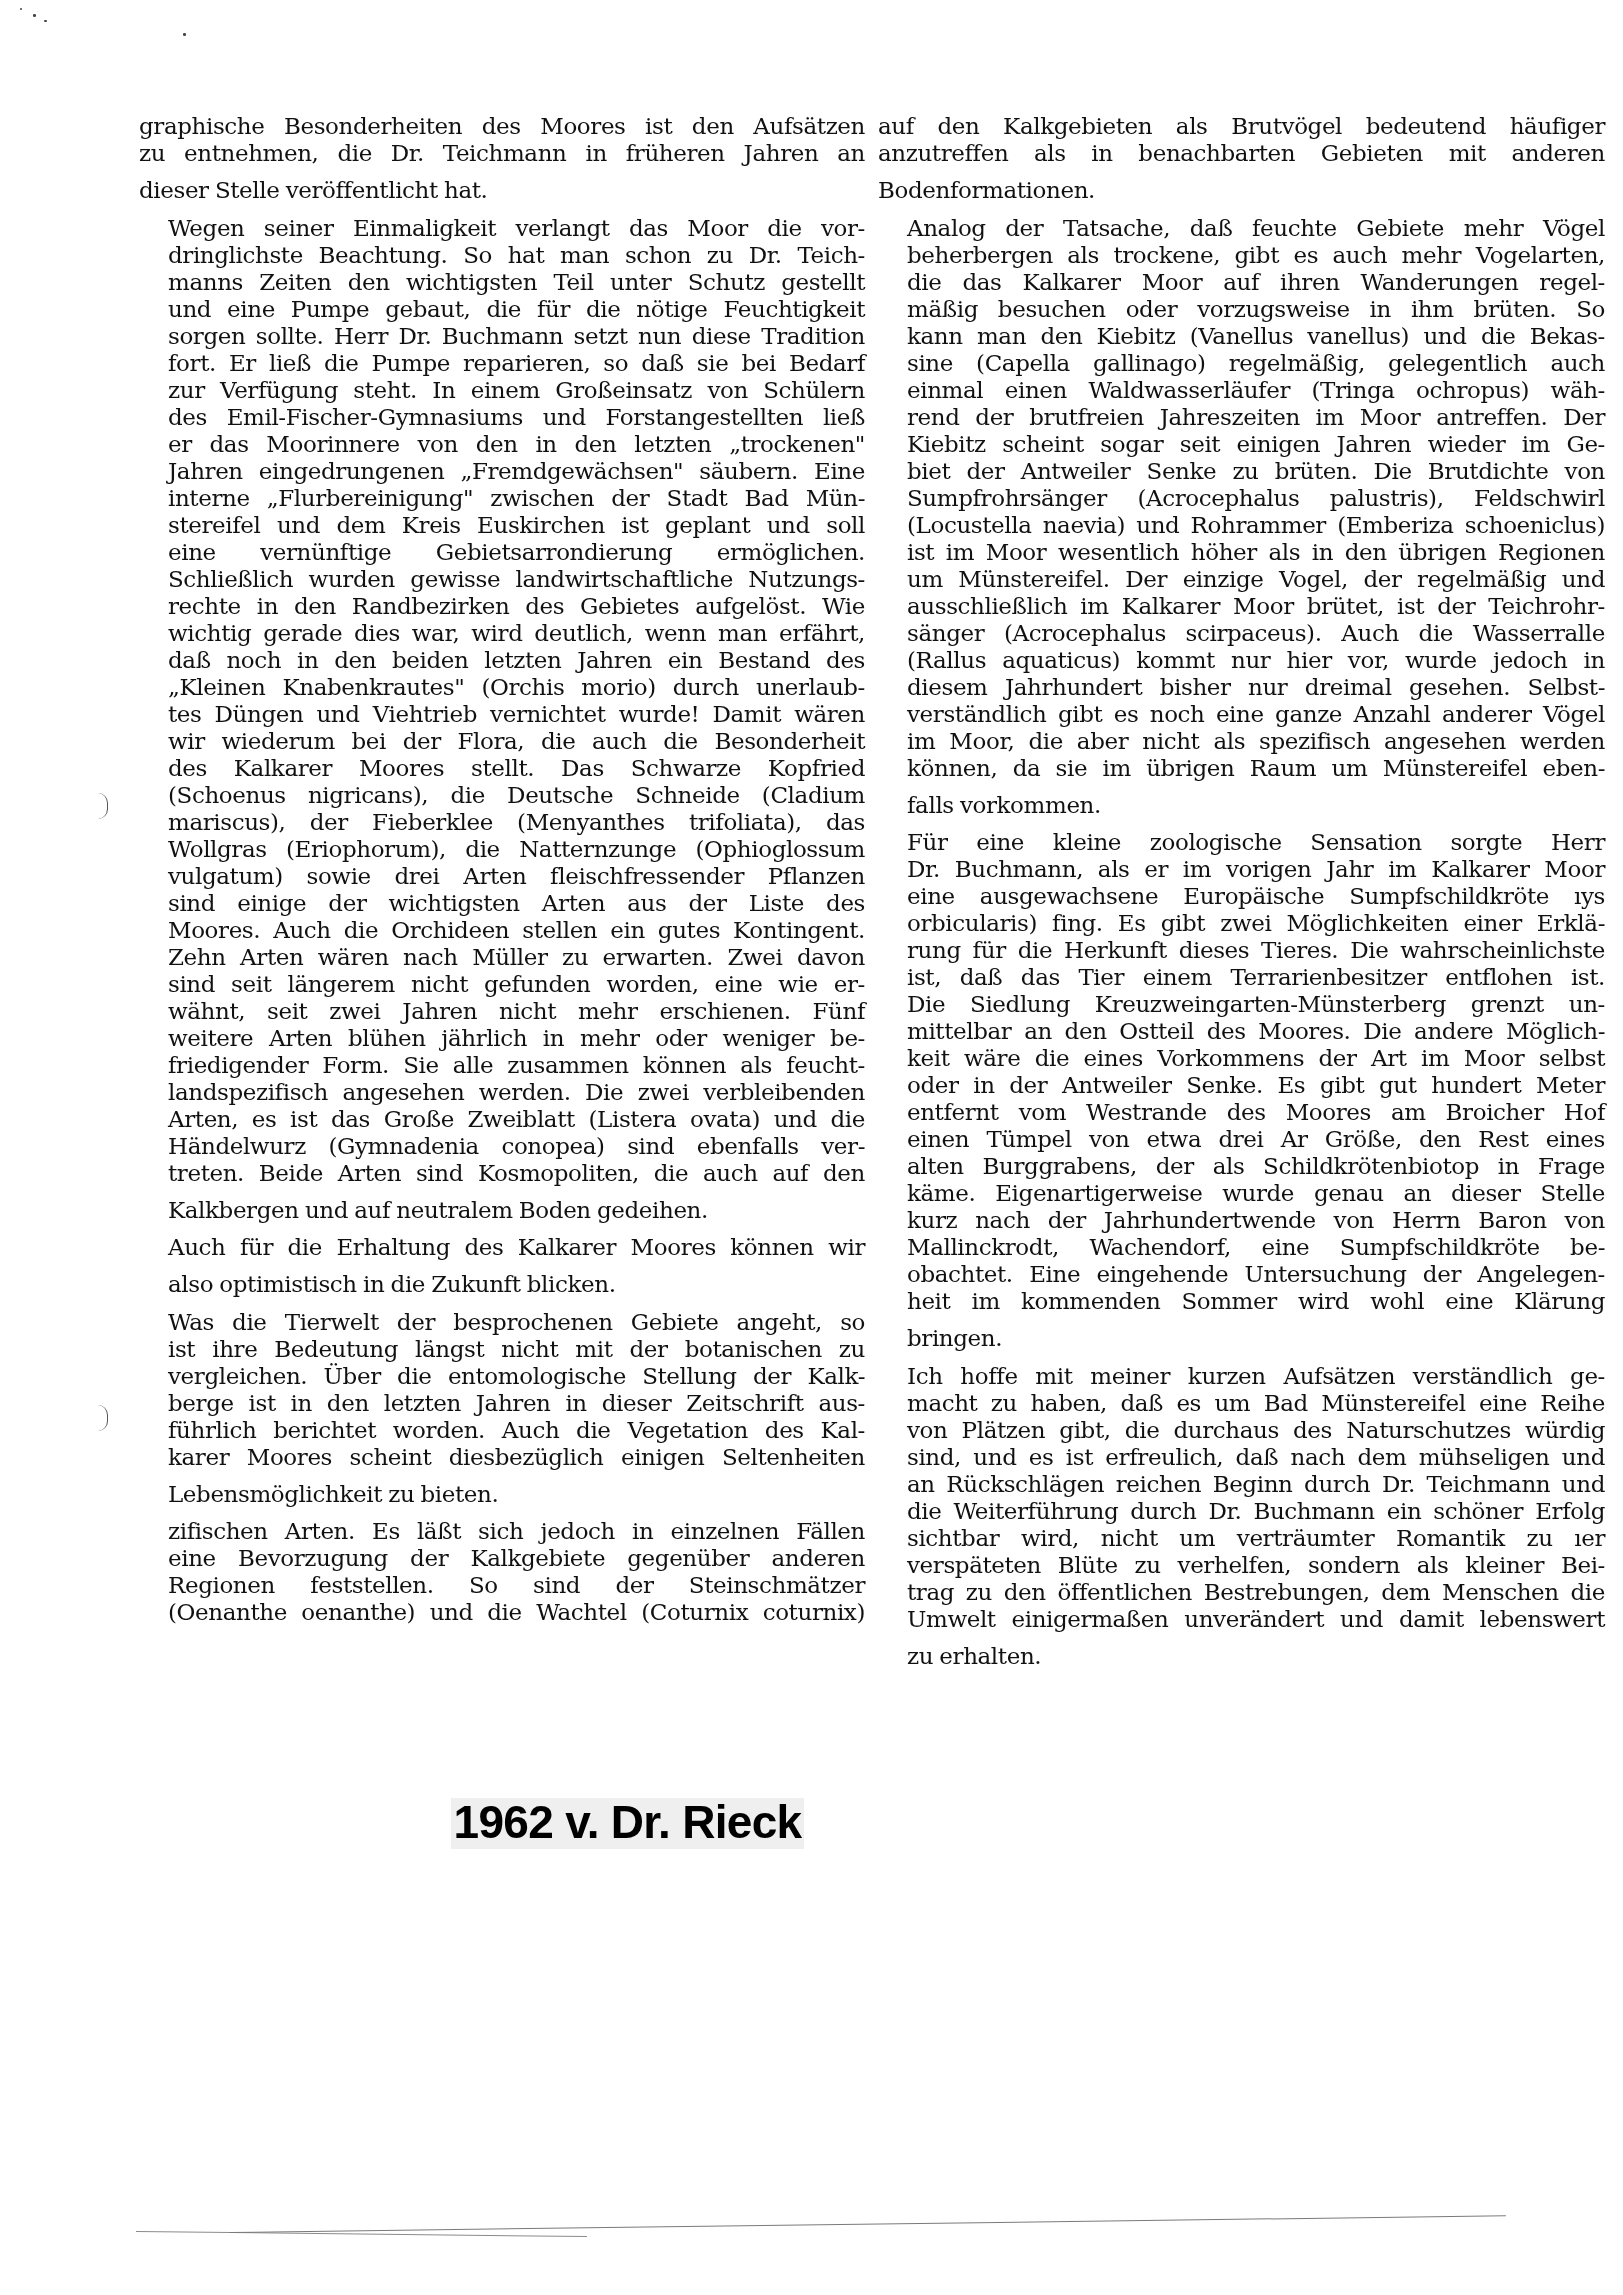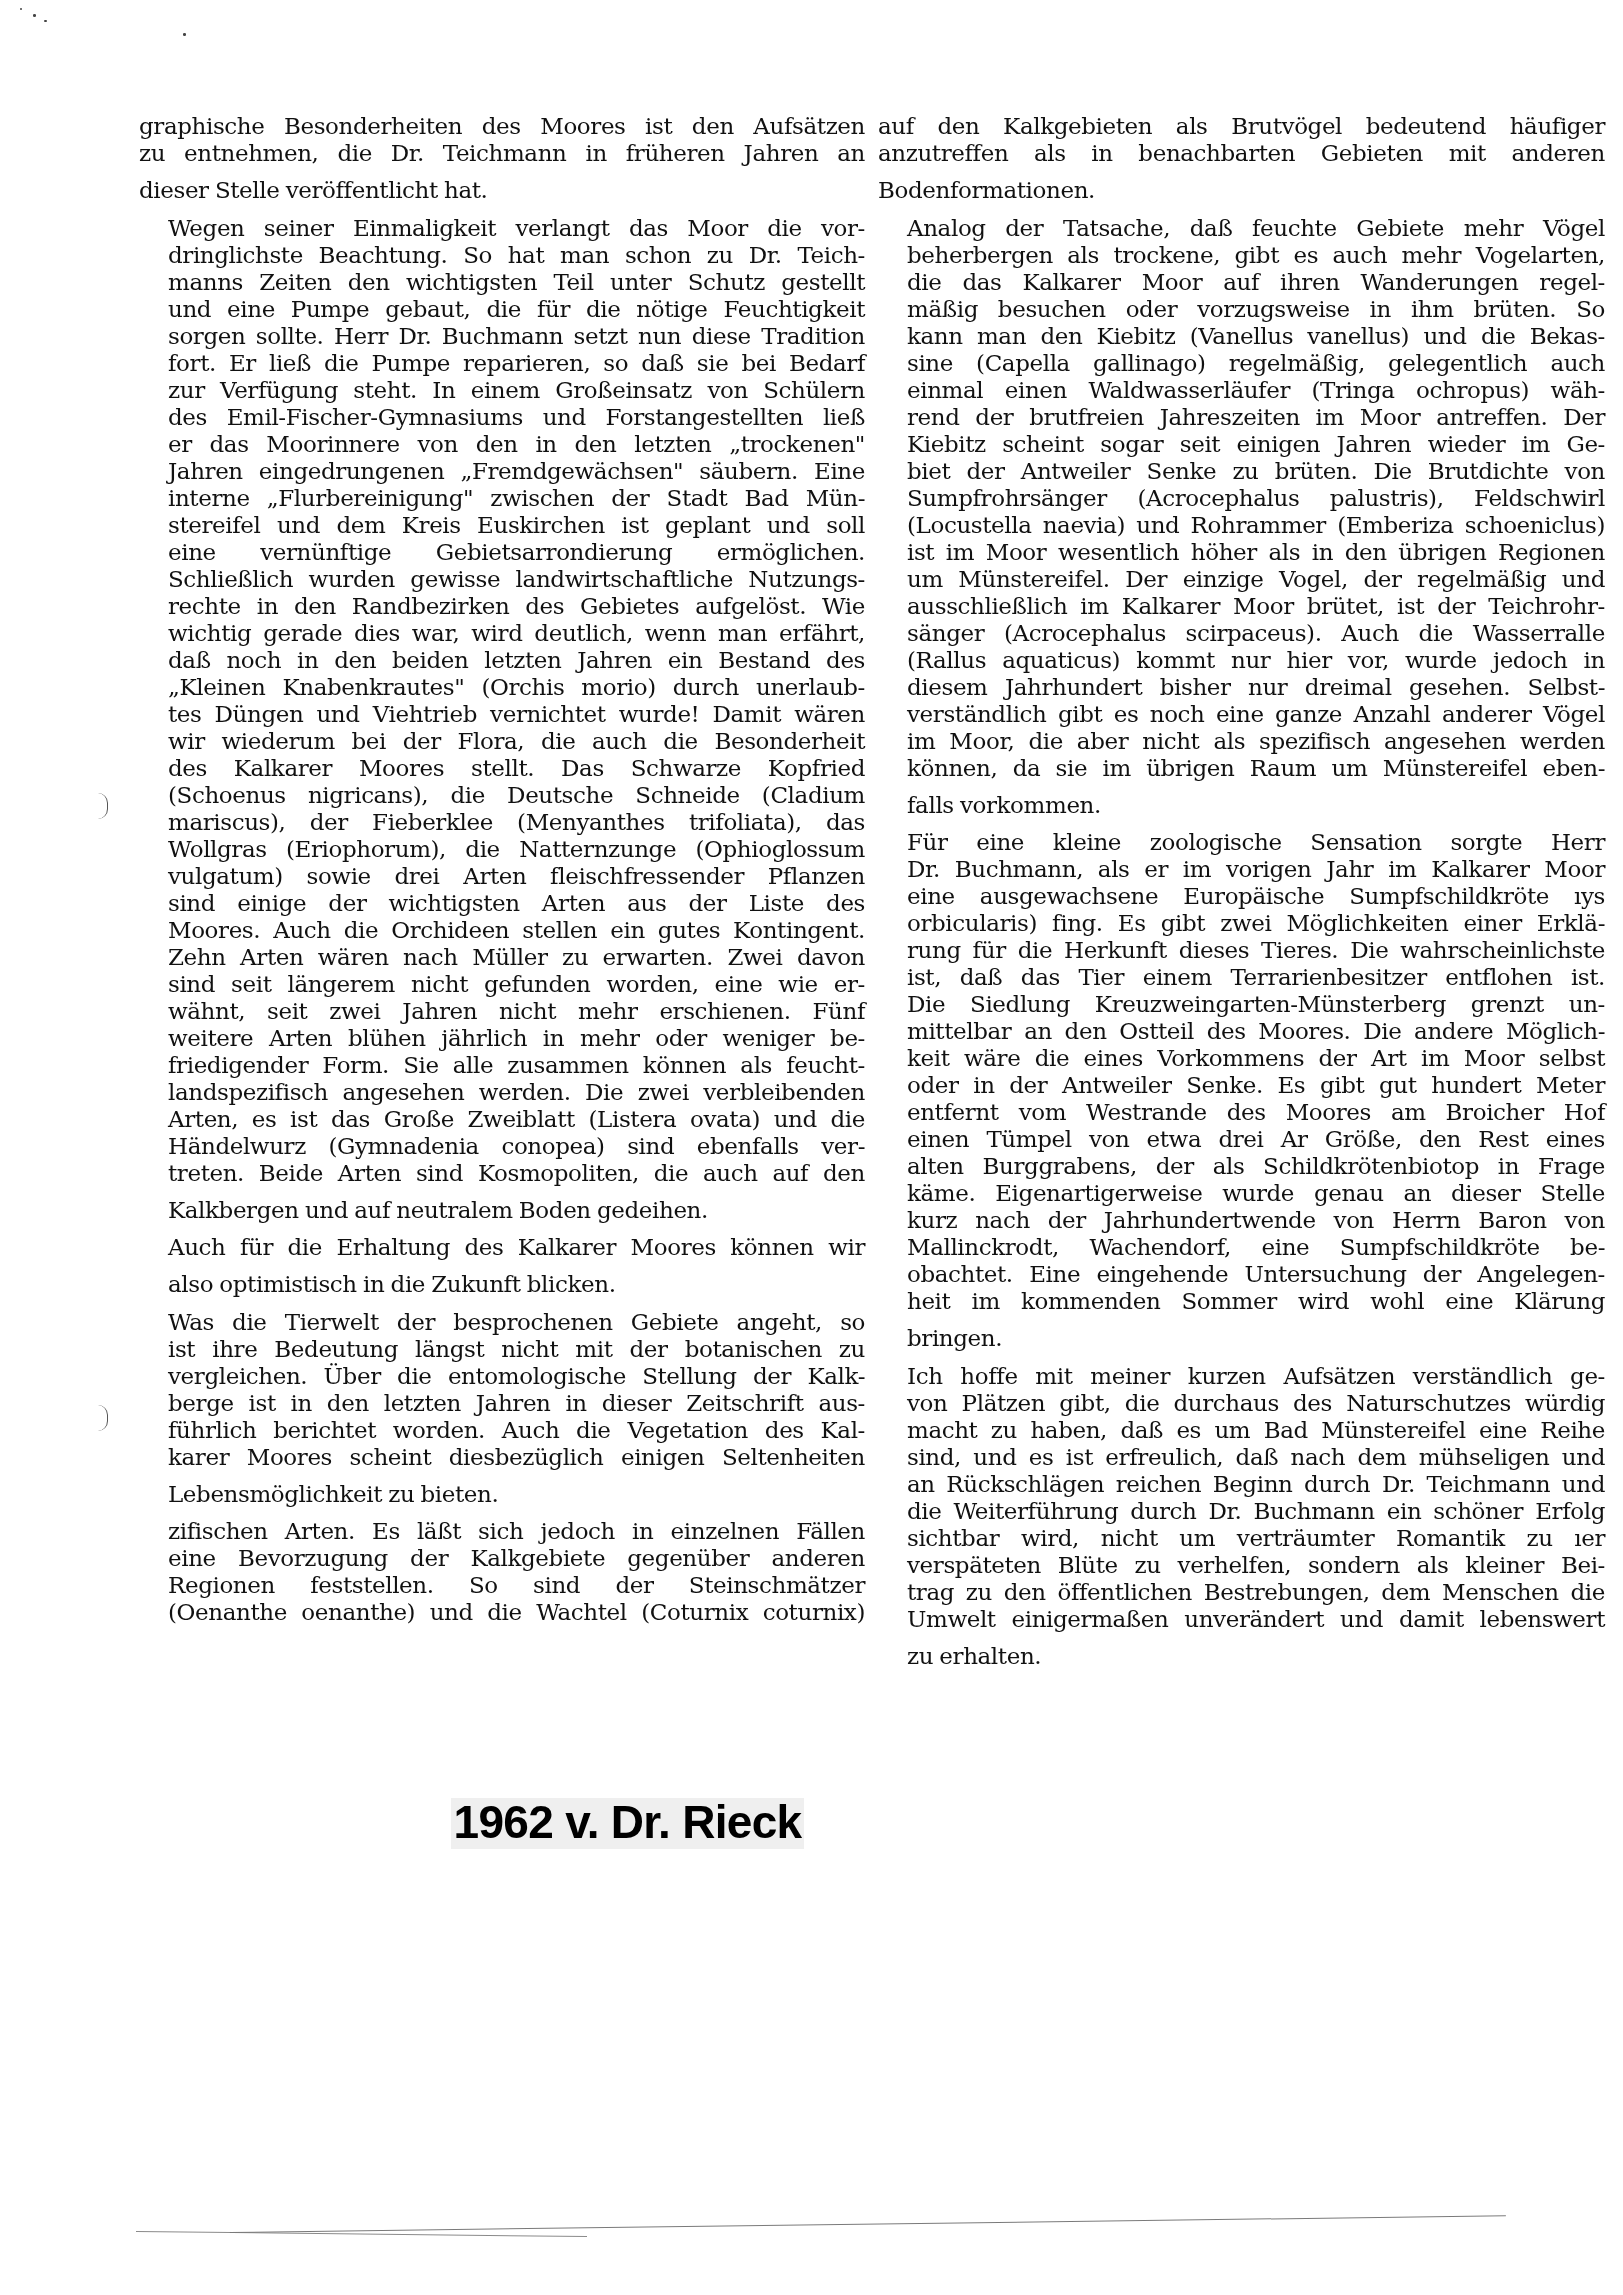--- a/index.html
+++ b/index.html
@@ -210,22 +210,22 @@
         <span class="line">alten Burggrabens, der als Schildkrötenbiotop in Frage</span>
         <span class="line">käme. Eigenartigerweise wurde genau an dieser Stelle</span>
         <span class="line">kurz nach der Jahrhundertwende von Herrn Baron von</span>
         <span class="line">Mallinckrodt, Wachendorf, eine Sumpfschildkröte be-</span>
         <span class="line">obachtet. Eine eingehende Untersuchung der Angelegen-</span>
         <span class="line">heit im kommenden Sommer wird wohl eine Klärung</span>
         <span class="line last">bringen.</span>
       </p>
       <p class="para indent">
         <span class="line">Ich hoffe mit meiner kurzen Aufsätzen verständlich ge-</span>
+        <span class="line">macht zu haben, daß es um Bad Münstereifel eine Reihe</span>
         <span class="line">von Plätzen gibt, die durchaus des Naturschutzes würdig</span>
-        <span class="line">macht zu haben, daß es um Bad Münstereifel eine Reihe</span>
         <span class="line">sind, und es ist erfreulich, daß nach dem mühseligen und</span>
         <span class="line">an Rückschlägen reichen Beginn durch Dr. Teichmann und</span>
         <span class="line">die Weiterführung durch Dr. Buchmann ein schöner Erfolg</span>
         <span class="line">sichtbar wird, nicht um verträumter Romantik zu    ıer</span>
         <span class="line">verspäteten Blüte zu verhelfen, sondern als kleiner Bei-</span>
         <span class="line">trag zu den öffentlichen Bestrebungen, dem Menschen die</span>
         <span class="line">Umwelt einigermaßen unverändert und damit lebenswert</span>
         <span class="line last">zu erhalten.</span>
       </p>
     </div>

